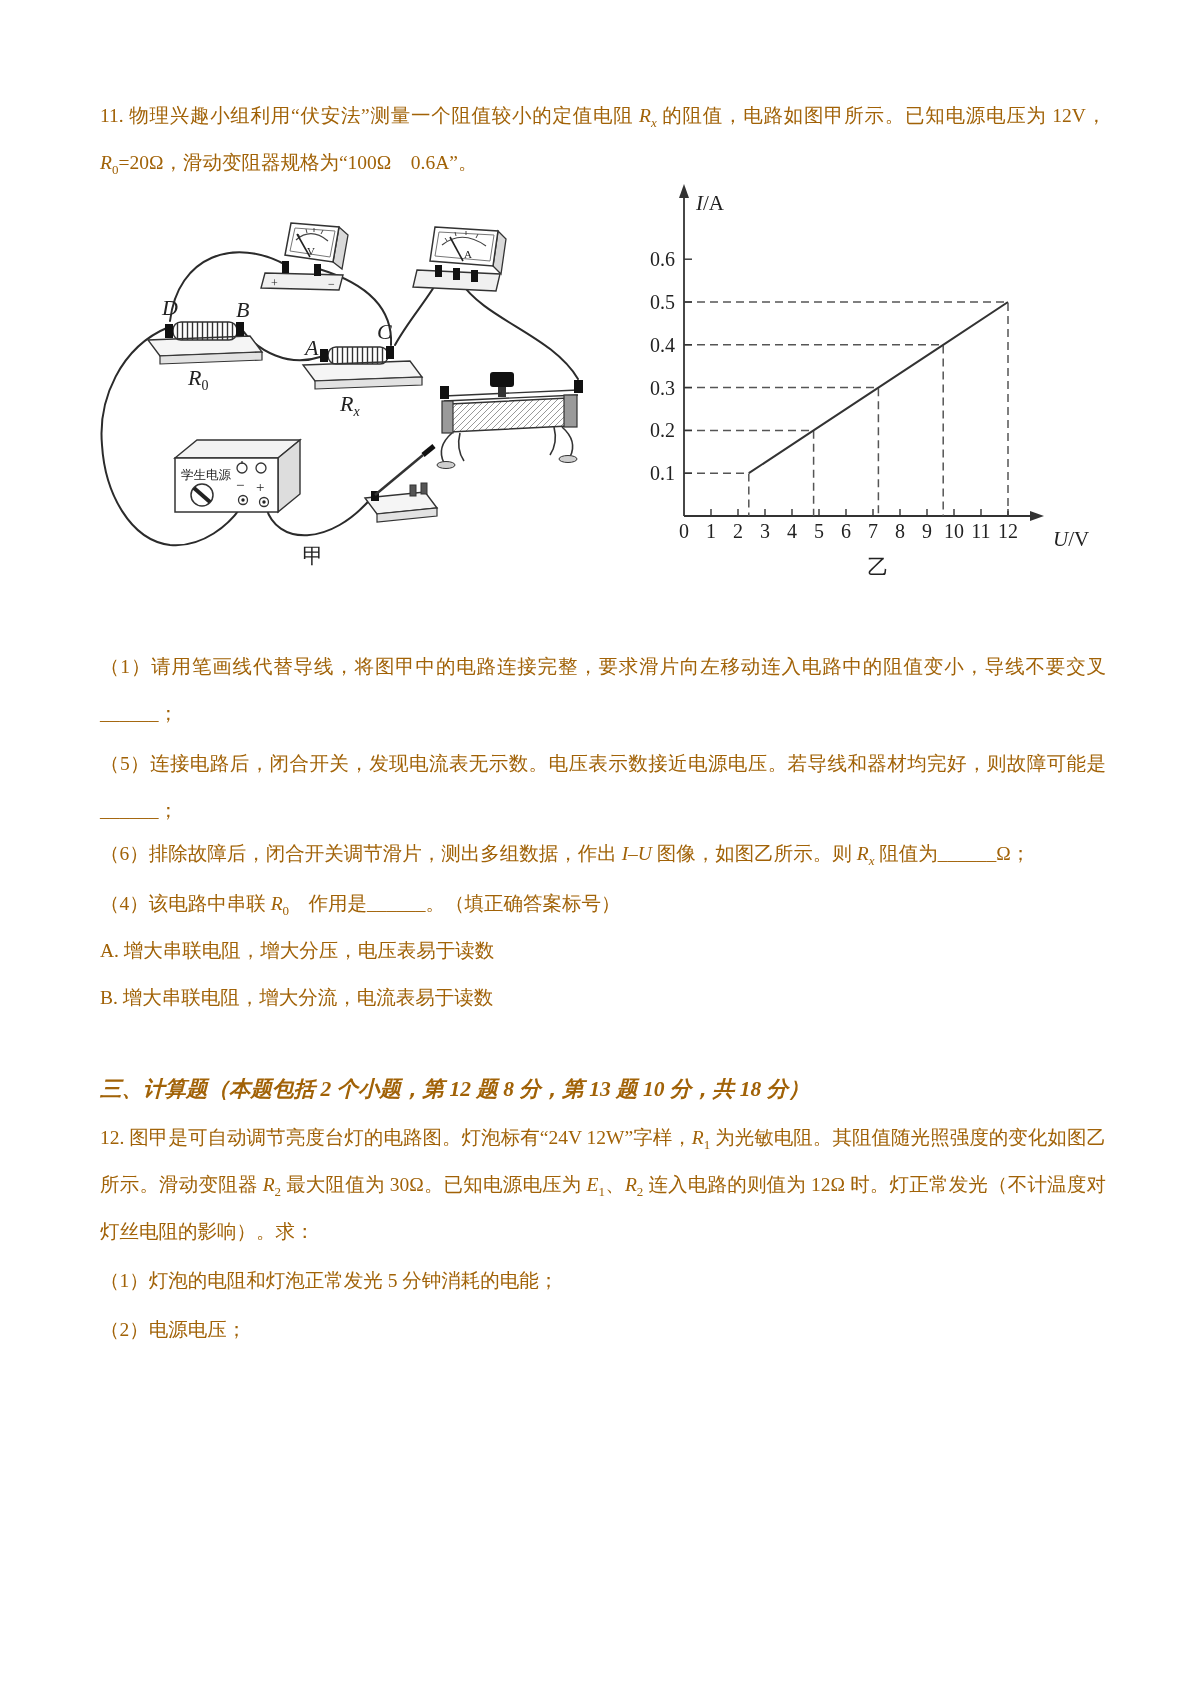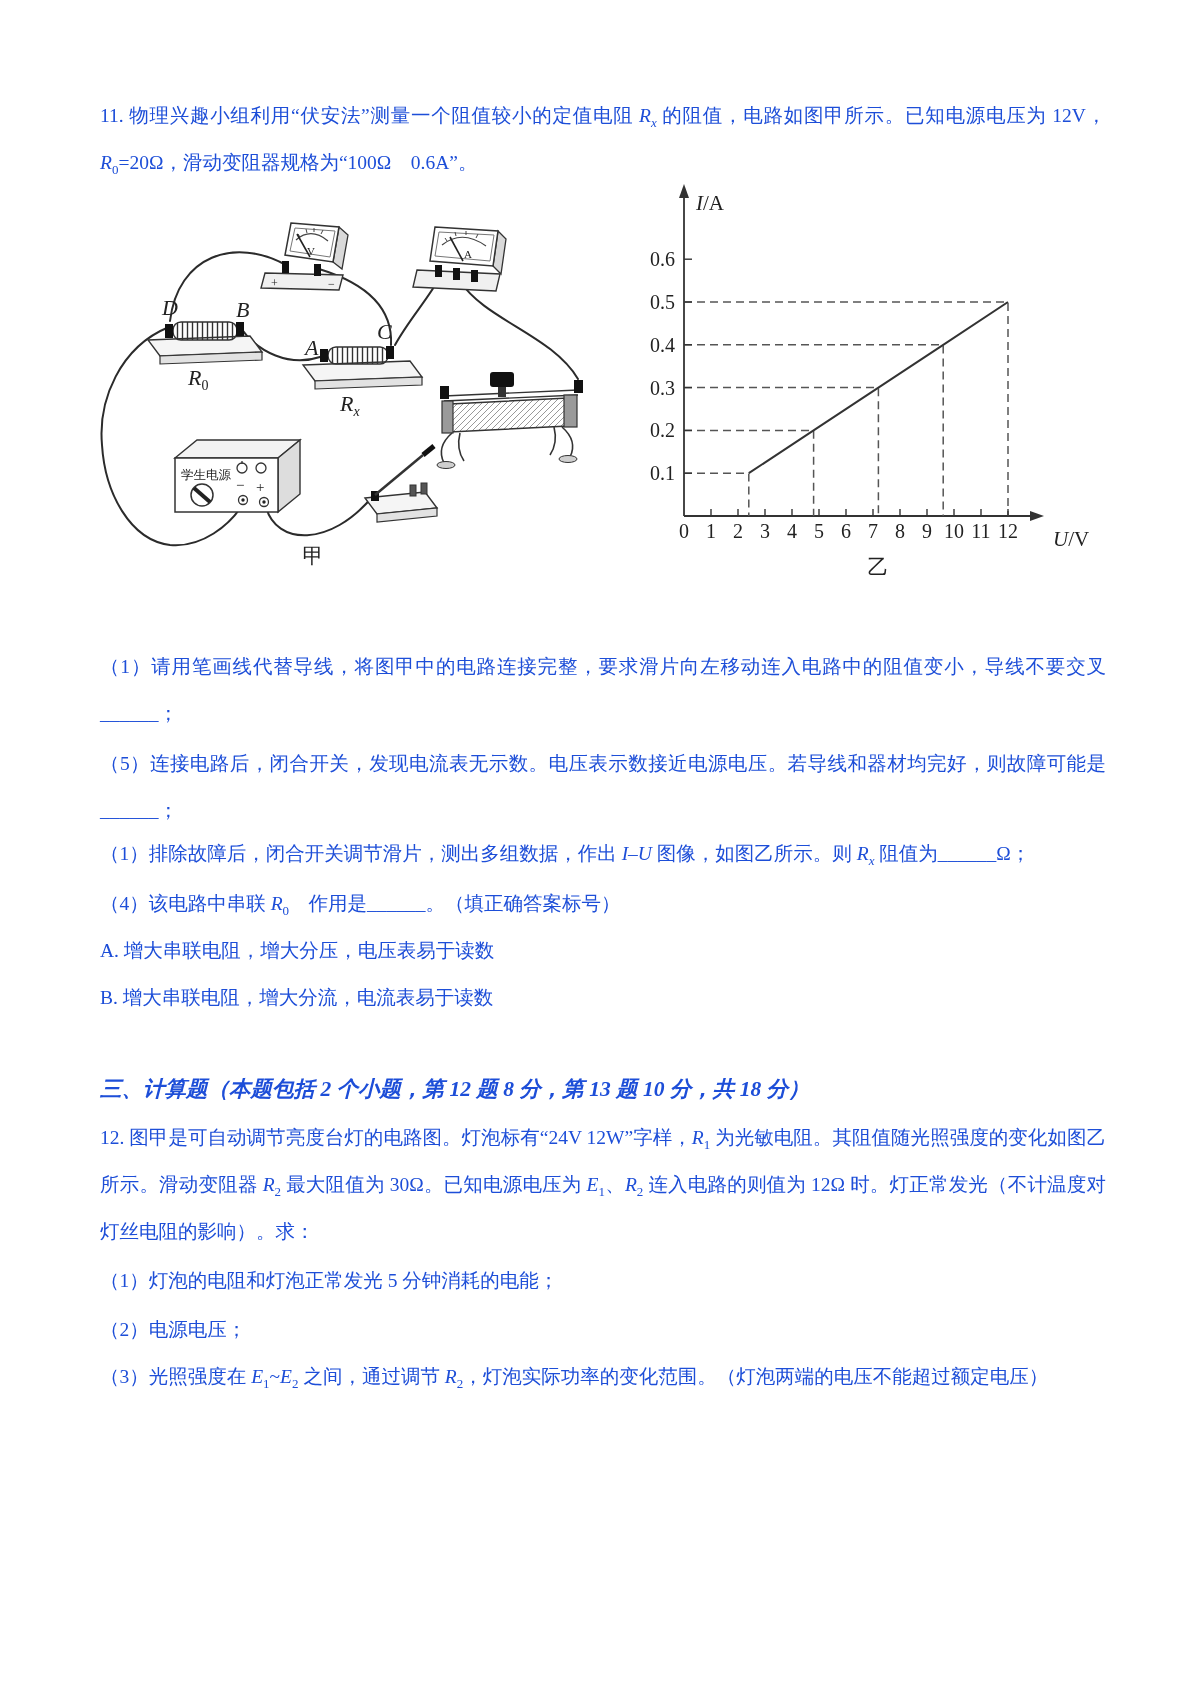--- a/index.html
+++ b/index.html
@@ -1,17 +1,17 @@
 <!DOCTYPE html>
 <html><head>
 <meta charset="utf-8">
 <style>
   html,body{margin:0;padding:0;background:#fff;}
   .page{position:relative;width:1162px;height:1698px;background:#ffffff;
-        font-family:"Liberation Serif","DejaVu Serif",serif;color:#1d4ed8;overflow:hidden;}
+        font-family:"Liberation Serif","DejaVu Serif",serif;color:#a16207;overflow:hidden;}
   .para{position:absolute;left:100px;width:1006px;margin:0;font-size:19.5px;
         line-height:47px;text-align:justify;text-align-last:left;}
   .heading{font-weight:bold;font-size:21.5px;font-family:"Liberation Serif","DejaVu Serif",serif;font-style:italic;}
   i.v{font-style:italic;font-family:"Liberation Serif","DejaVu Serif",serif;}
   sub{font-size:13px;line-height:0;vertical-align:-5px;}
   sub.it{font-style:italic;}
   .fig{position:absolute;text-align:right;}
   svg{font-family:"Liberation Serif","DejaVu Serif",serif;}
   svg text{fill:#222;}
   .sv-it{font-style:italic;}
@@ -197,25 +197,24 @@
           <line x1="84" y1="81.19999999999999" x2="92" y2="81.19999999999999" stroke="#333" stroke-width="1.4"></line>
           <text x="75" y="88.19999999999999" text-anchor="end" font-size="20">0.6</text>
           <polyline points="148.8,295.2 213.6,252.39999999999998 278.4,209.6 343.2,166.79999999999998 408,124" fill="none" stroke="#333" stroke-width="2"></polyline>
         </g>
       <text x="278" y="396" font-size="21" text-anchor="middle">乙</text>
     </svg>
   </div>
 
   <p class="para" style="top:643px">（1）请用笔画线代替导线，将图甲中的电路连接完整，要求滑片向左移动连入电路中的阻值变小，导线不要交叉______；</p>
   <p class="para" style="top:740px">（5）连接电路后，闭合开关，发现电流表无示数。电压表示数接近电源电压。若导线和器材均完好，则故障可能是______；</p>
-  <p class="para" style="top:830px"><span>（1）排除故障后，闭合开关调节滑片，测出多组数据，作出 </span><i class="v">I–U</i><span> 图像，如图乙所示。则 </span><i class="v">R</i><sub class="it">x</sub><span> 阻值为______Ω；</span></p>
+  <p class="para" style="top:830px"><span>（6）排除故障后，闭合开关调节滑片，测出多组数据，作出 </span><i class="v">I–U</i><span> 图像，如图乙所示。则 </span><i class="v">R</i><sub class="it">x</sub><span> 阻值为______Ω；</span></p>
   <p class="para" style="top:880px"><span>（4）该电路中串联 </span><i class="v">R</i><sub>0</sub><span>　作用是______。（填正确答案标号）</span></p>
   <p class="para" style="top:927px">A. 增大串联电阻，增大分压，电压表易于读数</p>
   <p class="para" style="top:974px">B. 增大串联电阻，增大分流，电流表易于读数</p>
 
   <p class="para heading" style="top:1066px">三、计算题（本题包括 2 个小题，第 12 题 8 分，第 13 题 10 分，共 18 分）</p>
 
   <p class="para" style="top:1114px"><span>12. 图甲是可自动调节亮度台灯的电路图。灯泡标有“24V 12W”字样，</span><i class="v">R</i><sub>1</sub><span> 为光敏电阻。其阻值随光照强度的变化如图乙所示。滑动变阻器 </span><i class="v">R</i><sub>2</sub><span> 最大阻值为 30Ω。已知电源电压为 </span><i class="v">E</i><sub>1</sub><span>、</span><i class="v">R</i><sub>2</sub><span> 连入电路的则值为 12Ω 时。灯正常发光（不计温度对灯丝电阻的影响）。求：</span></p>
   <p class="para" style="top:1257px">（1）灯泡的电阻和灯泡正常发光 5 分钟消耗的电能；</p>
   <p class="para" style="top:1306px">（2）电源电压；</p>
-  <p class="para" style="top:1353px"><span>（3）光照强度在 </span><i class="v">E</i><sub>1</sub><span>~</span><i class="v">E</i><sub>2</sub><span> 之间，通过调节 </span><i class="v">R</i><sub>2</sub><span>，灯泡实际功率的变化范围。（灯泡两端的电压不能超过额定电压）</span></p>
 
 </div>
 
 </body></html>

